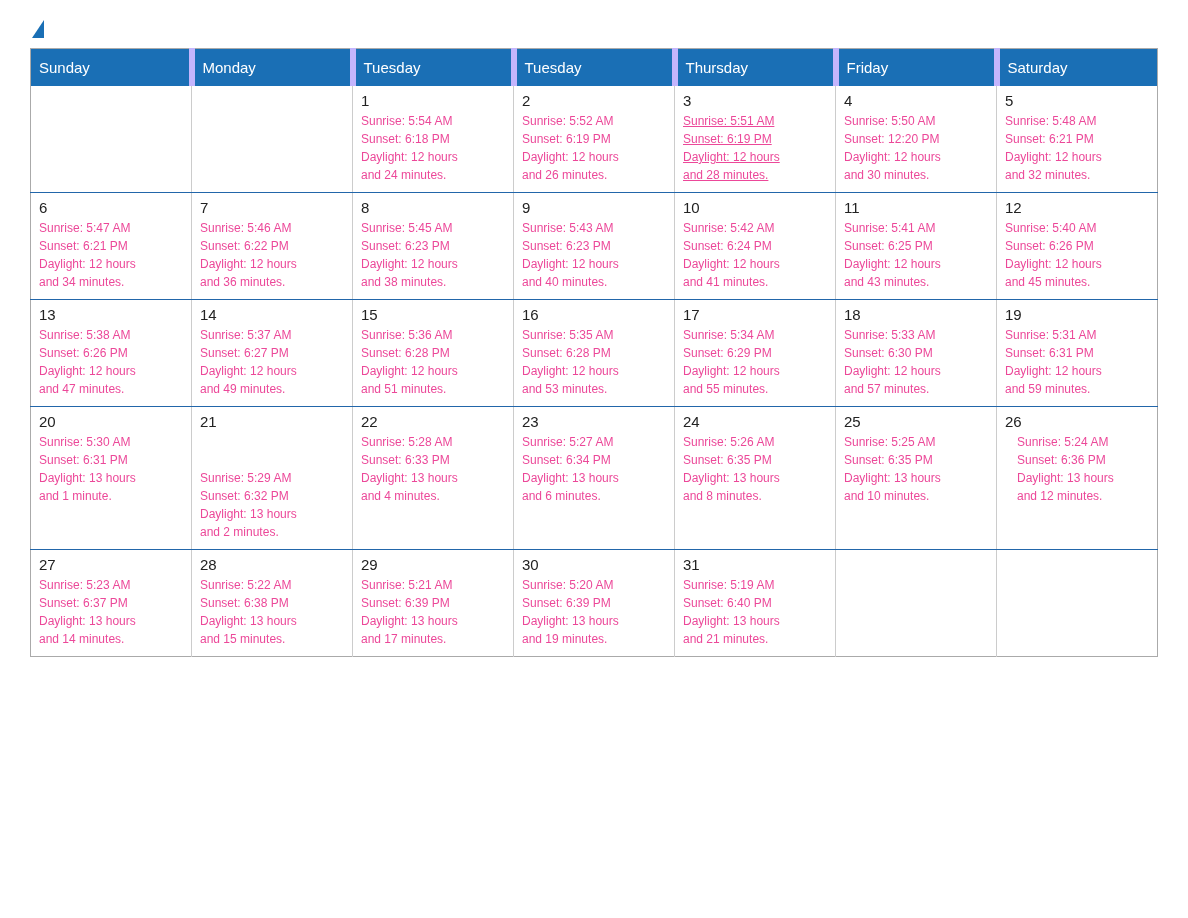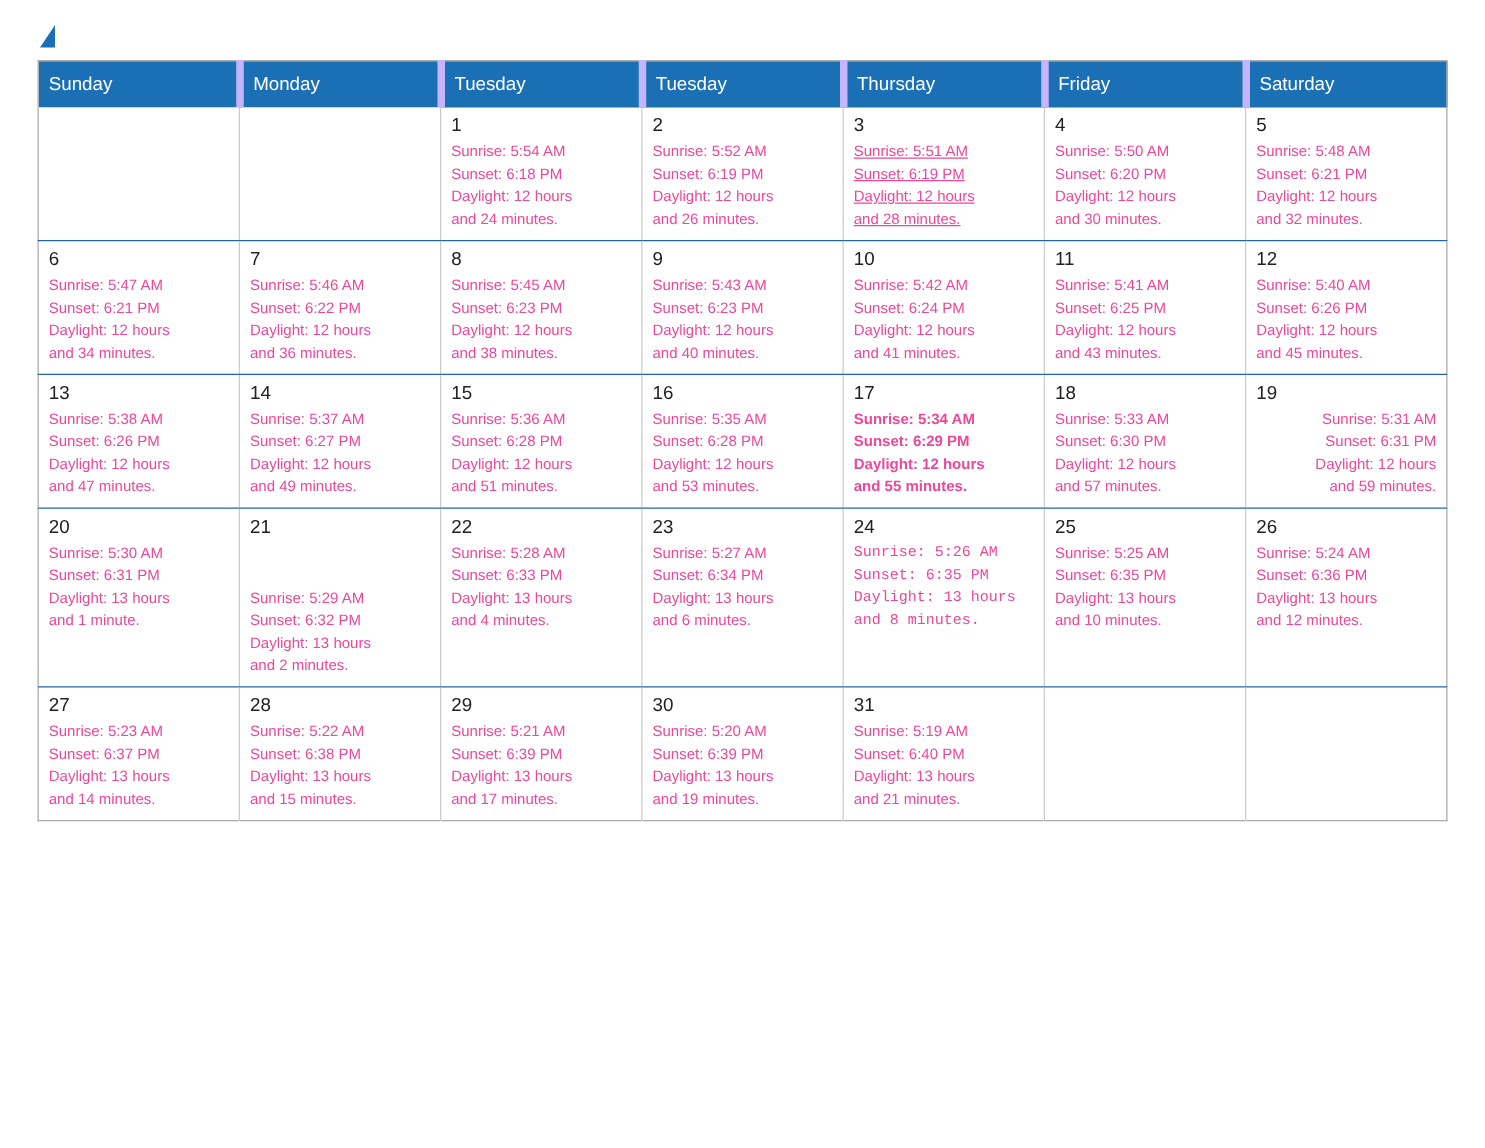--- a/index.html
+++ b/index.html
@@ -165,21 +165,21 @@
         <td>
           <span class="day-number">3</span>
           <div class="day-info" style="white-space: pre-line; text-decoration: underline;">Sunrise: 5:51 AM
 Sunset: 6:19 PM
 Daylight: 12 hours
 and 28 minutes.</div>
         </td>
         <td>
           <span class="day-number">4</span>
           <div class="day-info" style="white-space: pre-line;">Sunrise: 5:50 AM
-Sunset: 6:20 PM
+Sunset: 12:20 PM
 Daylight: 12 hours
 and 30 minutes.</div>
         </td>
         <td>
           <span class="day-number">5</span>
           <div class="day-info" style="white-space: pre-line;">Sunrise: 5:48 AM
 Sunset: 6:21 PM
 Daylight: 12 hours
 and 32 minutes.</div>
         </td>
@@ -259,35 +259,35 @@
         </td>
         <td>
           <span class="day-number">16</span>
           <div class="day-info" style="white-space: pre-line;">Sunrise: 5:35 AM
 Sunset: 6:28 PM
 Daylight: 12 hours
 and 53 minutes.</div>
         </td>
         <td>
           <span class="day-number">17</span>
-          <div class="day-info" style="white-space: pre-line; font-weight: bold;">Sunrise: 5:34 AM
+          <div class="day-info" style="white-space: pre-line;">Sunrise: 5:34 AM
 Sunset: 6:29 PM
 Daylight: 12 hours
 and 55 minutes.</div>
         </td>
         <td>
           <span class="day-number">18</span>
           <div class="day-info" style="white-space: pre-line;">Sunrise: 5:33 AM
 Sunset: 6:30 PM
 Daylight: 12 hours
 and 57 minutes.</div>
         </td>
         <td>
           <span class="day-number">19</span>
-          <div class="day-info" style="white-space: pre-line; text-align: right;">Sunrise: 5:31 AM
+          <div class="day-info" style="white-space: pre-line;">Sunrise: 5:31 AM
 Sunset: 6:31 PM
 Daylight: 12 hours
 and 59 minutes.</div>
         </td>
       </tr>
       <tr>
         <td>
           <span class="day-number">20</span>
           <div class="day-info" style="white-space: pre-line;">Sunrise: 5:30 AM
 Sunset: 6:31 PM
@@ -310,35 +310,35 @@
         </td>
         <td>
           <span class="day-number">23</span>
           <div class="day-info" style="white-space: pre-line;">Sunrise: 5:27 AM
 Sunset: 6:34 PM
 Daylight: 13 hours
 and 6 minutes.</div>
         </td>
         <td>
           <span class="day-number">24</span>
-          <div class="day-info" style="white-space: pre-line; font-family: Liberation Mono, monospace;">Sunrise: 5:26 AM
+          <div class="day-info" style="white-space: pre-line;">Sunrise: 5:26 AM
 Sunset: 6:35 PM
 Daylight: 13 hours
 and 8 minutes.</div>
         </td>
         <td>
           <span class="day-number">25</span>
           <div class="day-info" style="white-space: pre-line;">Sunrise: 5:25 AM
 Sunset: 6:35 PM
 Daylight: 13 hours
 and 10 minutes.</div>
         </td>
         <td>
           <span class="day-number">26</span>
-          <div class="day-info" style="white-space: pre-line;">Sunrise: 5:24 AM
+          <div class="day-info" style="white-space: pre-line; margin-left: 12px;">Sunrise: 5:24 AM
 Sunset: 6:36 PM
 Daylight: 13 hours
 and 12 minutes.</div>
         </td>
       </tr>
       <tr>
         <td>
           <span class="day-number">27</span>
           <div class="day-info" style="white-space: pre-line;">Sunrise: 5:23 AM
 Sunset: 6:37 PM

